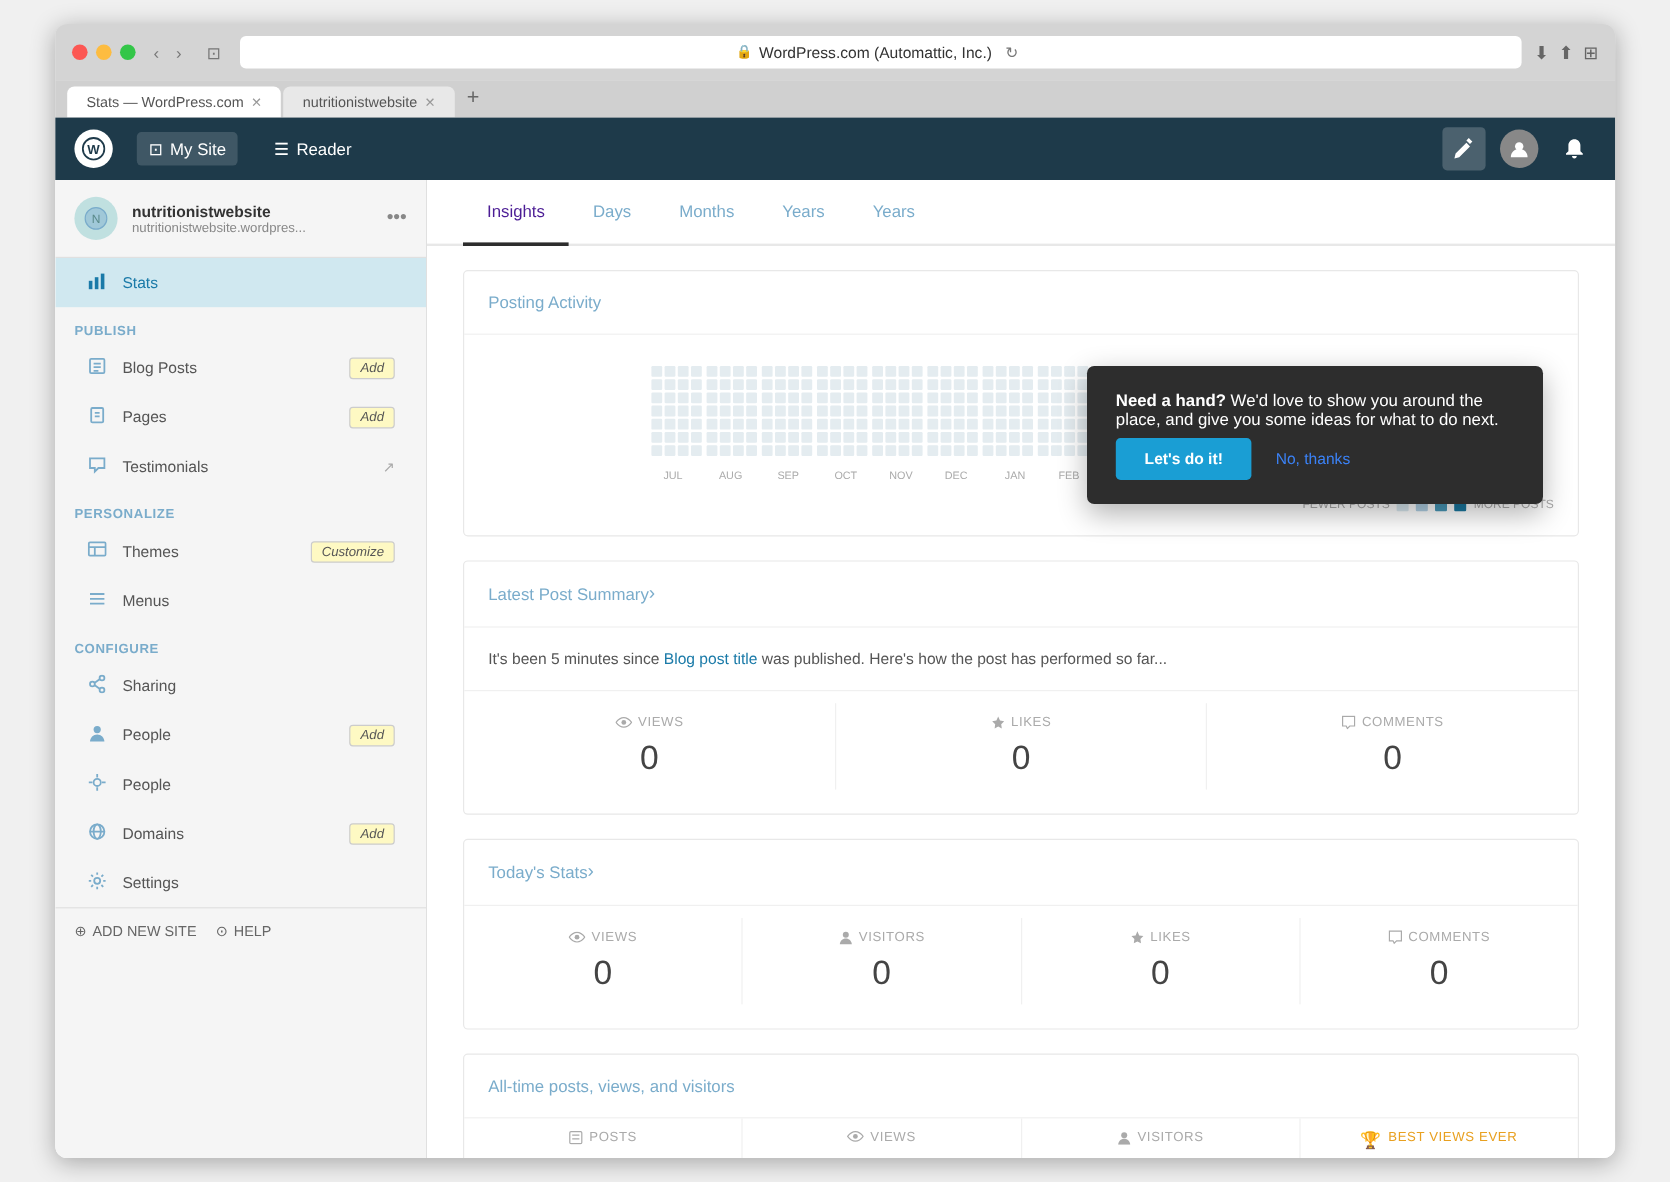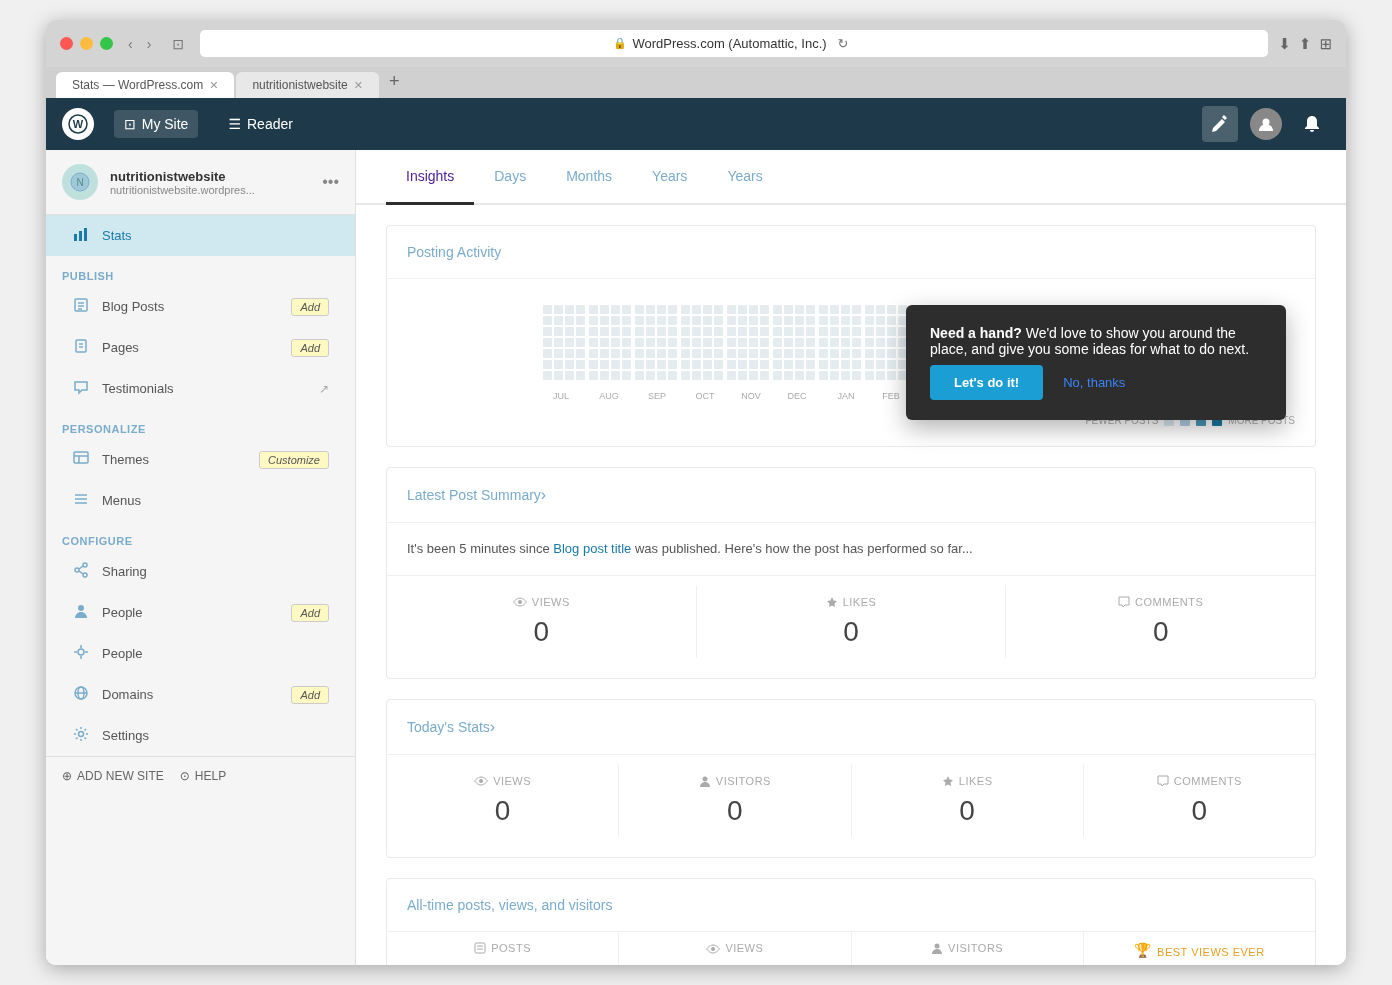--- a/index.html
+++ b/index.html
@@ -91,21 +91,21 @@
     .stats-row { display: flex; padding: 10px 0 20px; border-top: 1px solid #f0f0f0; }
     .stat-item { flex: 1; text-align: center; padding: 10px; }
     .stat-label { font-size: 11px; color: #aaa; letter-spacing: 0.5px; text-transform: uppercase; display: flex; align-items: center; justify-content: center; gap: 5px; margin-bottom: 8px; }
     .stat-value { font-size: 28px; color: #444; font-weight: 300; }
     .stat-separator { border-right: 1px solid #f0f0f0; }
 
     
     .todays-stats-row { display: flex; padding: 10px 0 20px; }
     .all-time-stats { display: flex; padding: 0 0 20px; }
     .all-time-item { flex: 1; text-align: center; padding: 10px; }
-    .all-time-label { font-size: 11px; color: #aaa; letter-spacing: 0.5px; text-transform: uppercase; display: flex; align-items: flex-end; justify-content: center; gap: 5px; margin-bottom: 16px; }
+    .all-time-label { font-size: 11px; color: #aaa; letter-spacing: 0.5px; text-transform: uppercase; display: flex; align-items: flex-start; justify-content: center; gap: 5px; margin-bottom: 16px; }
 
     
     .tooltip-popup { position: absolute; top: 155px; right: 60px; background: #2d2d2d; color: white; border-radius: 6px; padding: 20px 24px; width: 380px; z-index: 100; box-shadow: 0 8px 24px rgba(0,0,0,0.3); }
     .tooltip-title { font-size: 14px; font-weight: 700; margin-bottom: 8px; }
     .tooltip-title span { font-weight: 400; }
     .tooltip-actions { display: flex; align-items: center; gap: 20px; }
     .tooltip-btn-primary { background: #1a9ed4; color: white; border: none; border-radius: 4px; padding: 10px 24px; font-size: 13px; font-weight: 600; cursor: pointer; }
     .tooltip-btn-secondary { background: none; border: none; color: #3b82f6; font-size: 13px; cursor: pointer; }
 
     .content-wrapper { position: relative; }

